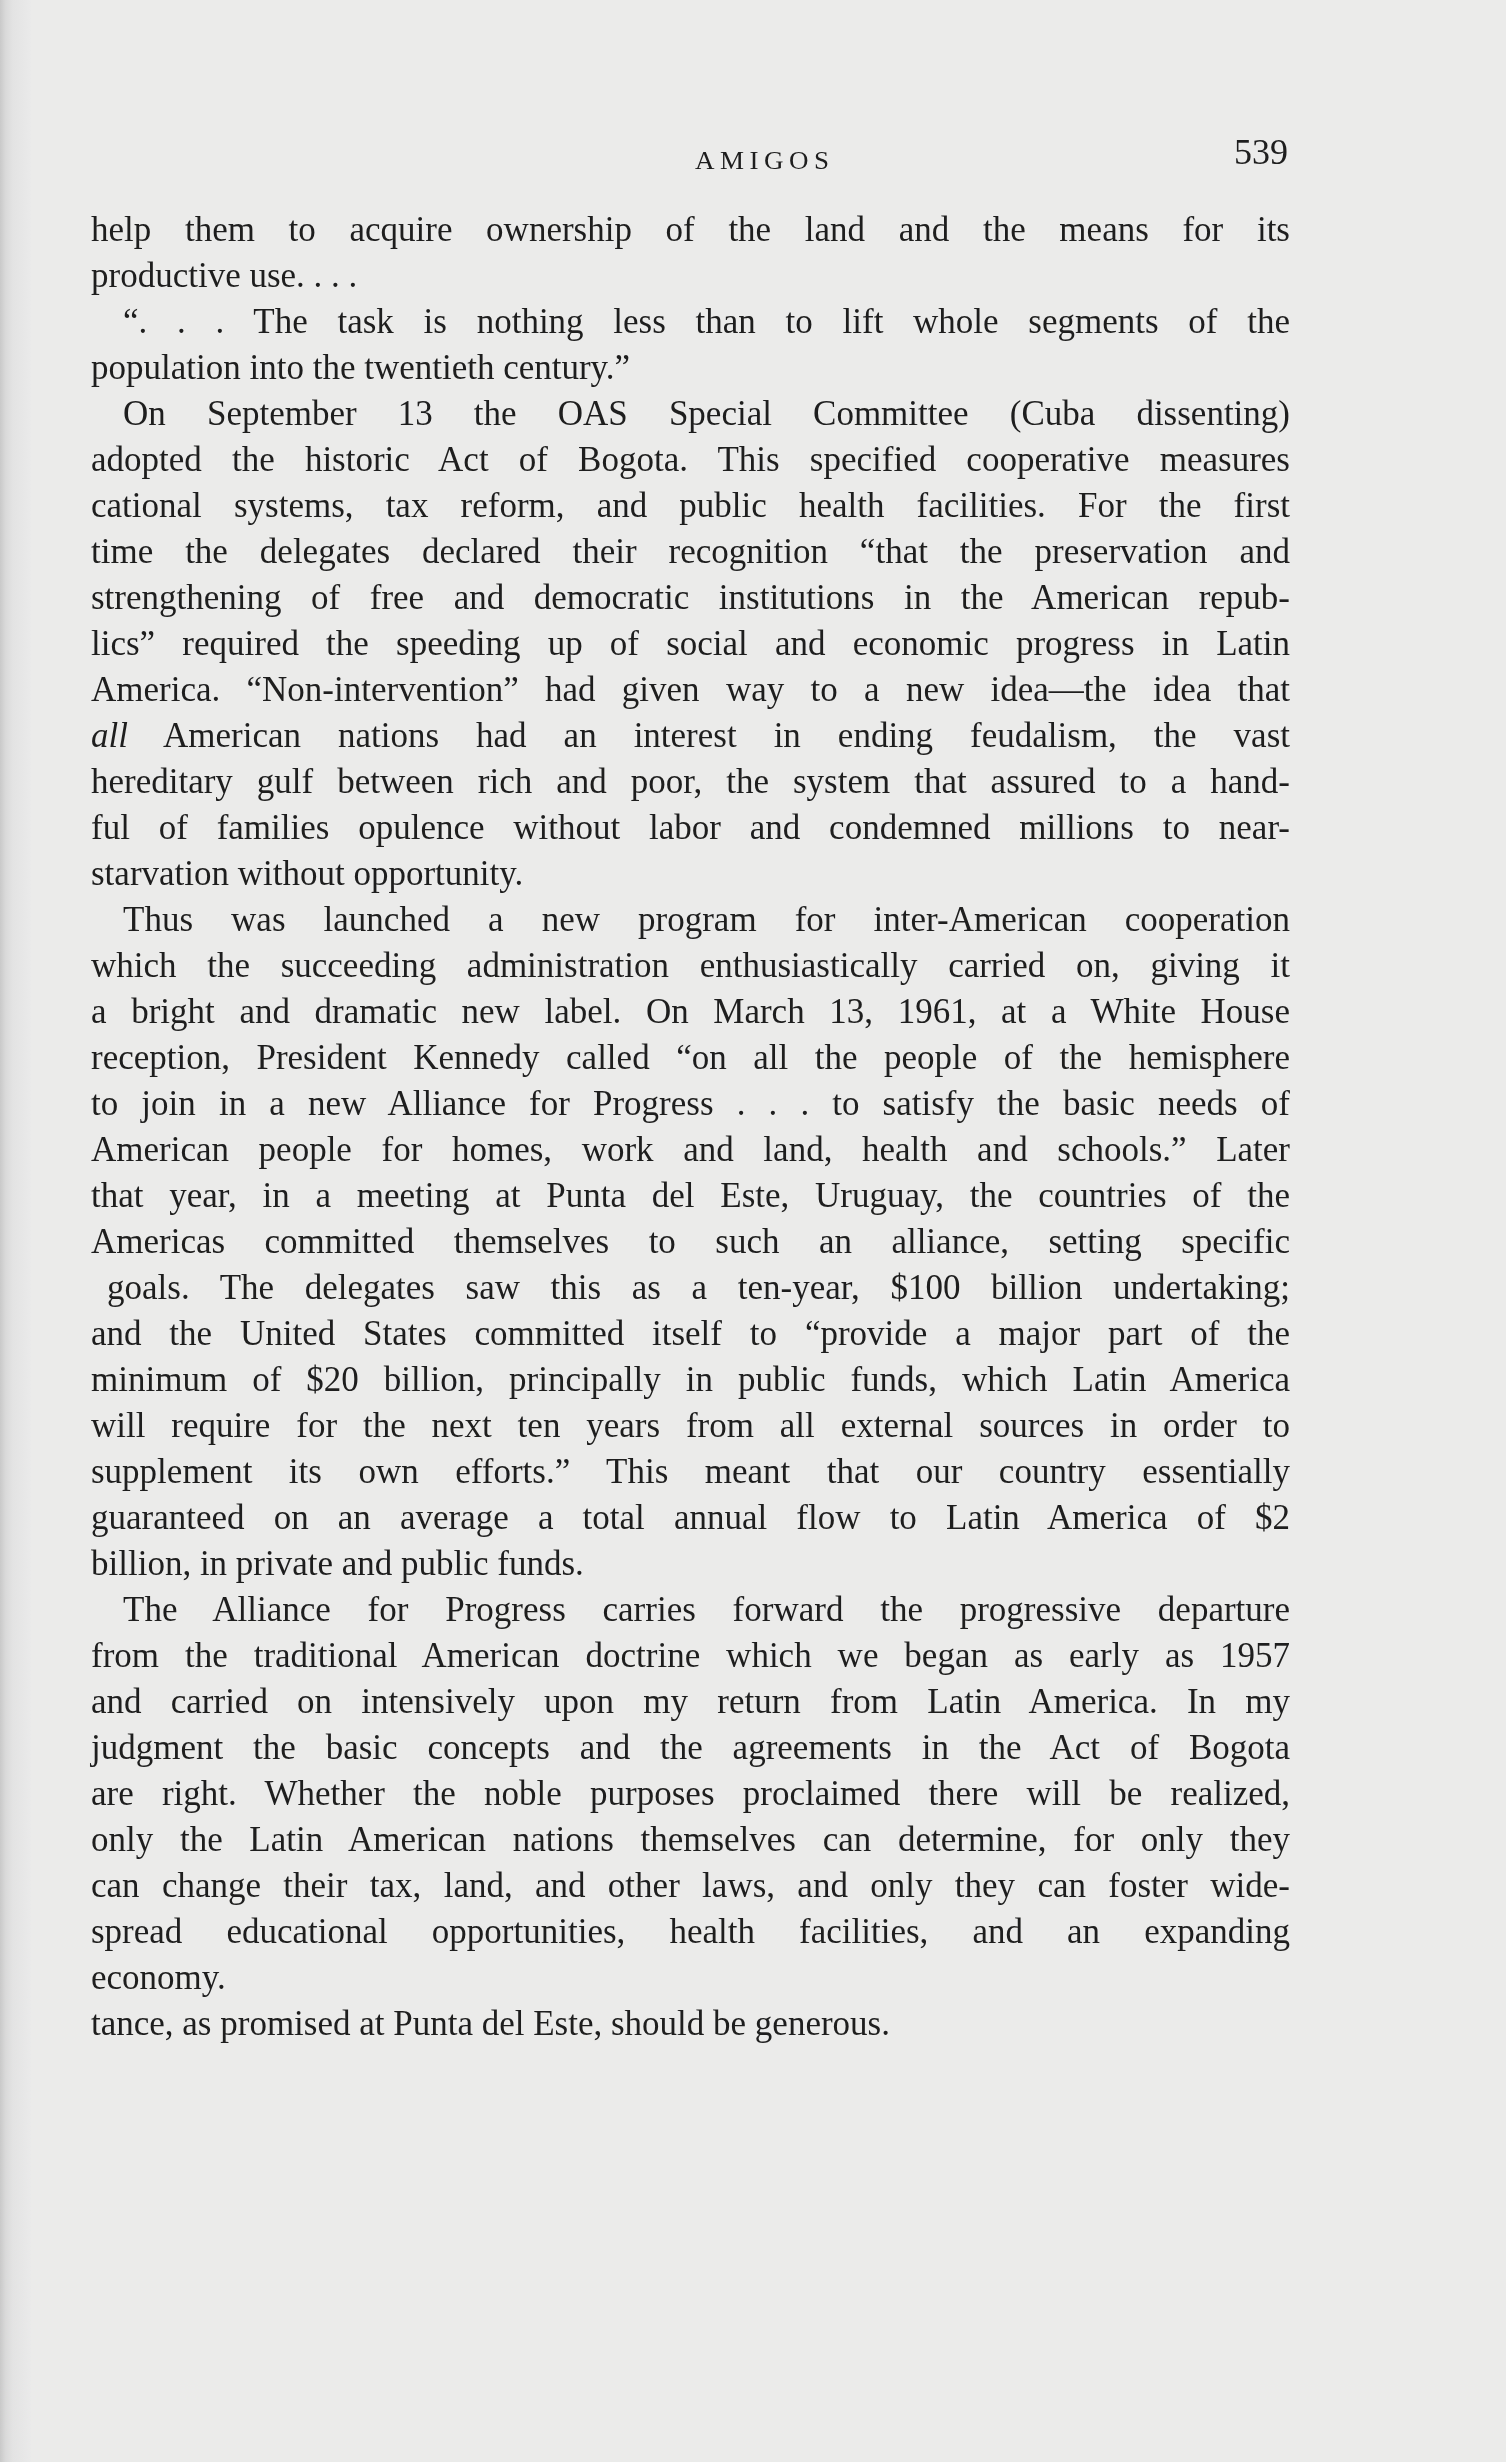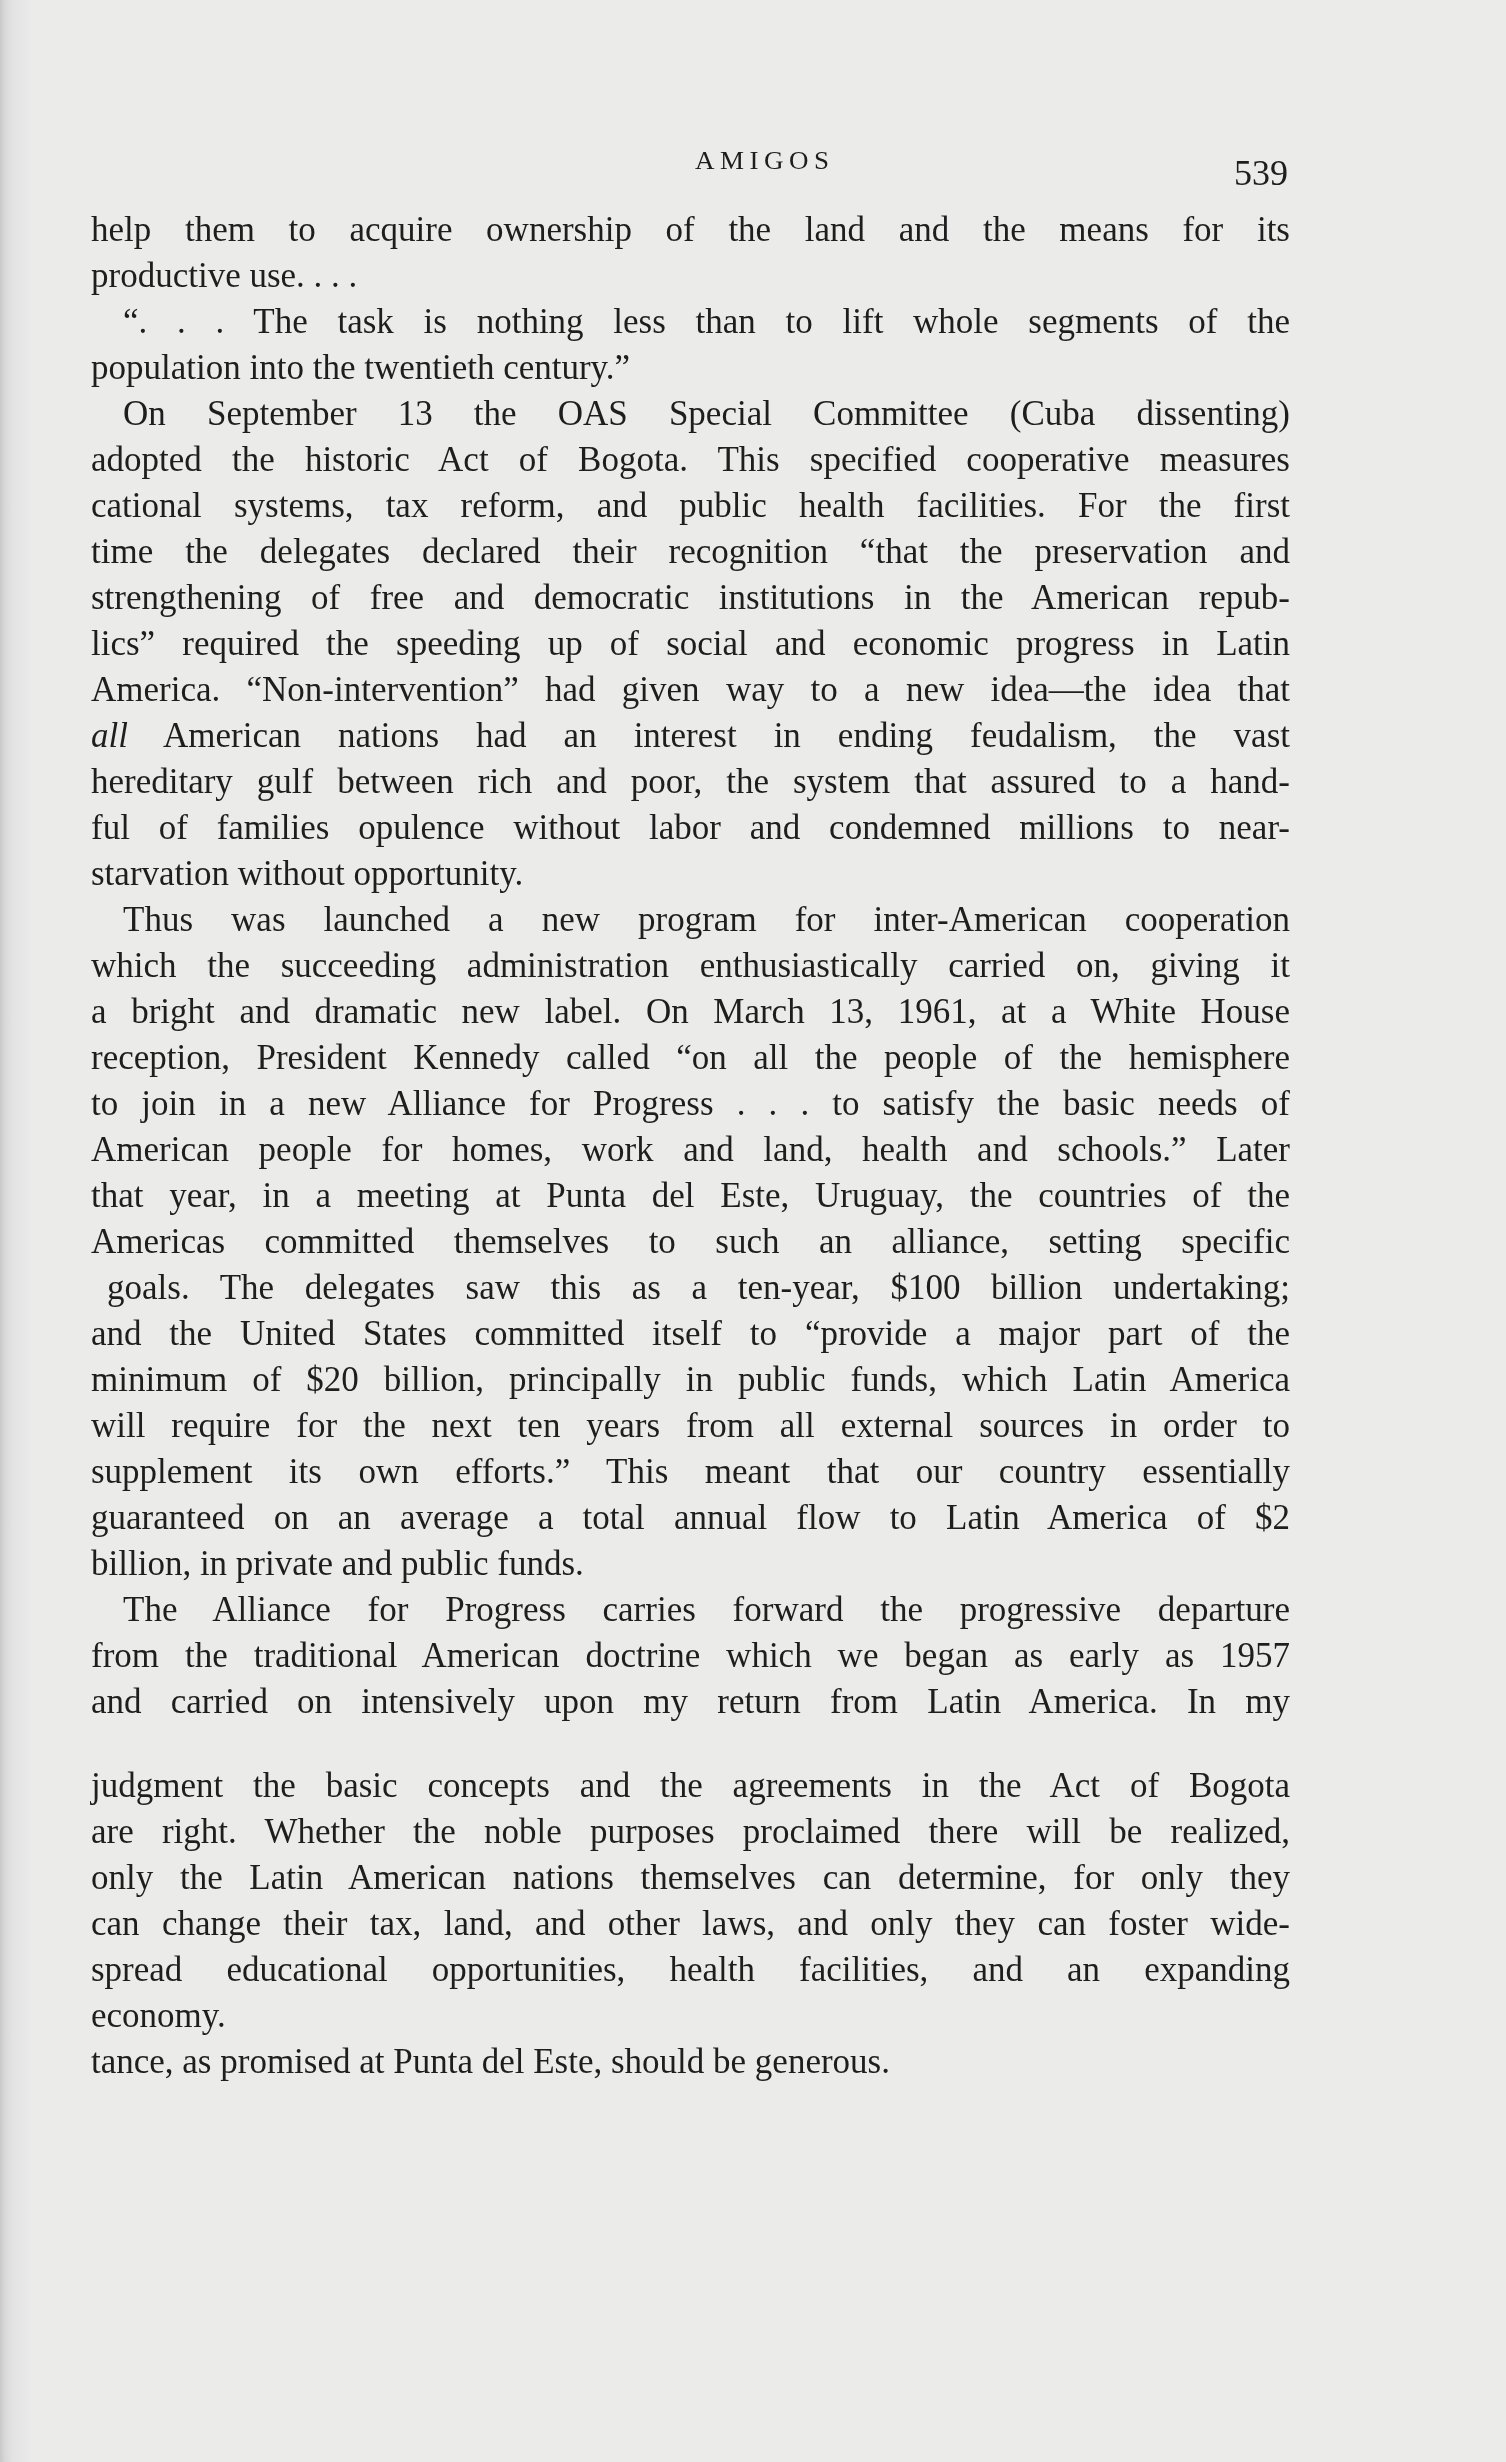--- a/index.html
+++ b/index.html
@@ -35,21 +35,21 @@
       left: 606px;
       top: 144px;
       font-size: 27px;
       letter-spacing: 5.5px;
       line-height: 33px;
       transform: scaleY(0.96);
     }
     .page-number {
       position: absolute;
       right: 0;
-      top: 153px;
+      top: 132px;
       font-size: 36px;
       line-height: 40px;
     }
     .body-text {
       position: absolute;
       left: 91px;
       top: 207px;
       width: 1199px;
     }
     .line {
@@ -115,21 +115,21 @@
   <span class="line" style="white-space: nowrap; word-spacing: 0px;">and the United States committed itself to “provide a major part of the</span>
   <span class="line" style="white-space: nowrap; word-spacing: 0px;">minimum of $20 billion, principally in public funds, which Latin America</span>
   <span class="line" style="white-space: nowrap; word-spacing: 0px;">will require for the next ten years from all external sources in order to</span>
   <span class="line" style="white-space: nowrap; word-spacing: 0px;">supplement its own efforts.” This meant that our country essentially</span>
   <span class="line" style="white-space: nowrap; word-spacing: 0px;">guaranteed on an average a total annual flow to Latin America of $2</span>
   <span class="line last">billion, in private and public funds.</span>
 
   <span class="line indent" style="white-space: nowrap; word-spacing: 0px;">The Alliance for Progress carries forward the progressive departure</span>
   <span class="line" style="white-space: nowrap; word-spacing: 0px;">from the traditional American doctrine which we began as early as 1957</span>
   <span class="line" style="white-space: nowrap; word-spacing: 0px;">and carried on intensively upon my return from Latin America. In my</span>
-  <span class="line" style="white-space: nowrap; word-spacing: 0px; margin-top: 38px;">judgment the basic concepts and the agreements in the Act of Bogota</span>
+  <span class="line" style="white-space: nowrap; word-spacing: 0px;">judgment the basic concepts and the agreements in the Act of Bogota</span>
   <span class="line" style="white-space: nowrap; word-spacing: 0px;">are right. Whether the noble purposes proclaimed there will be realized,</span>
   <span class="line" style="white-space: nowrap; word-spacing: 0px;">only the Latin American nations themselves can determine, for only they</span>
   <span class="line" style="white-space: nowrap; word-spacing: 0px;">can change their tax, land, and other laws, and only they can foster wide-</span>
   <span class="line" style="white-space: nowrap; word-spacing: 0px;">spread educational opportunities, health facilities, and an expanding</span>
   <span class="line last">economy.</span>
 
   <span class="line last">tance, as promised at Punta del Este, should be generous.</span>
 </div>
 
 

